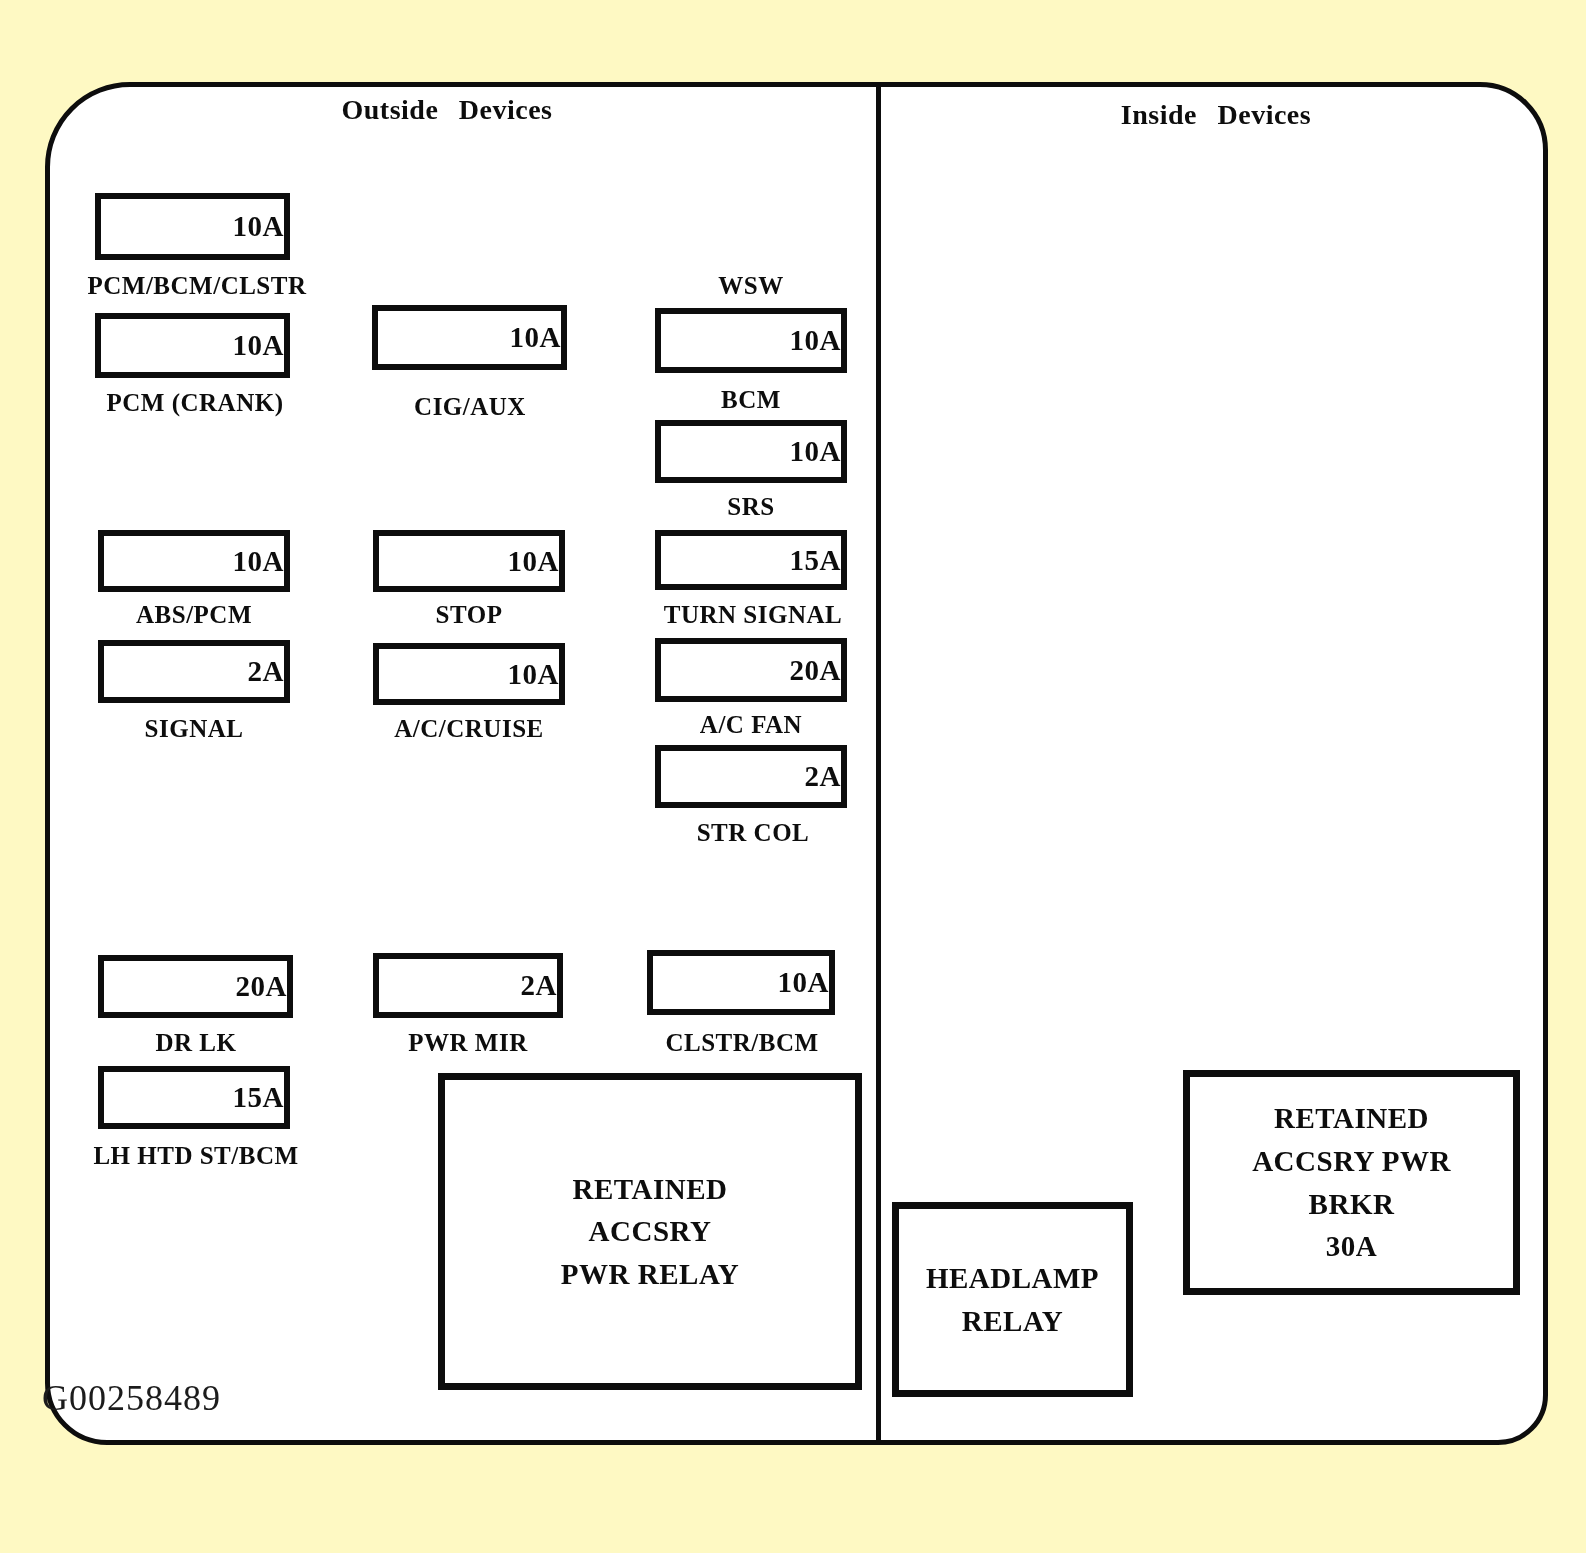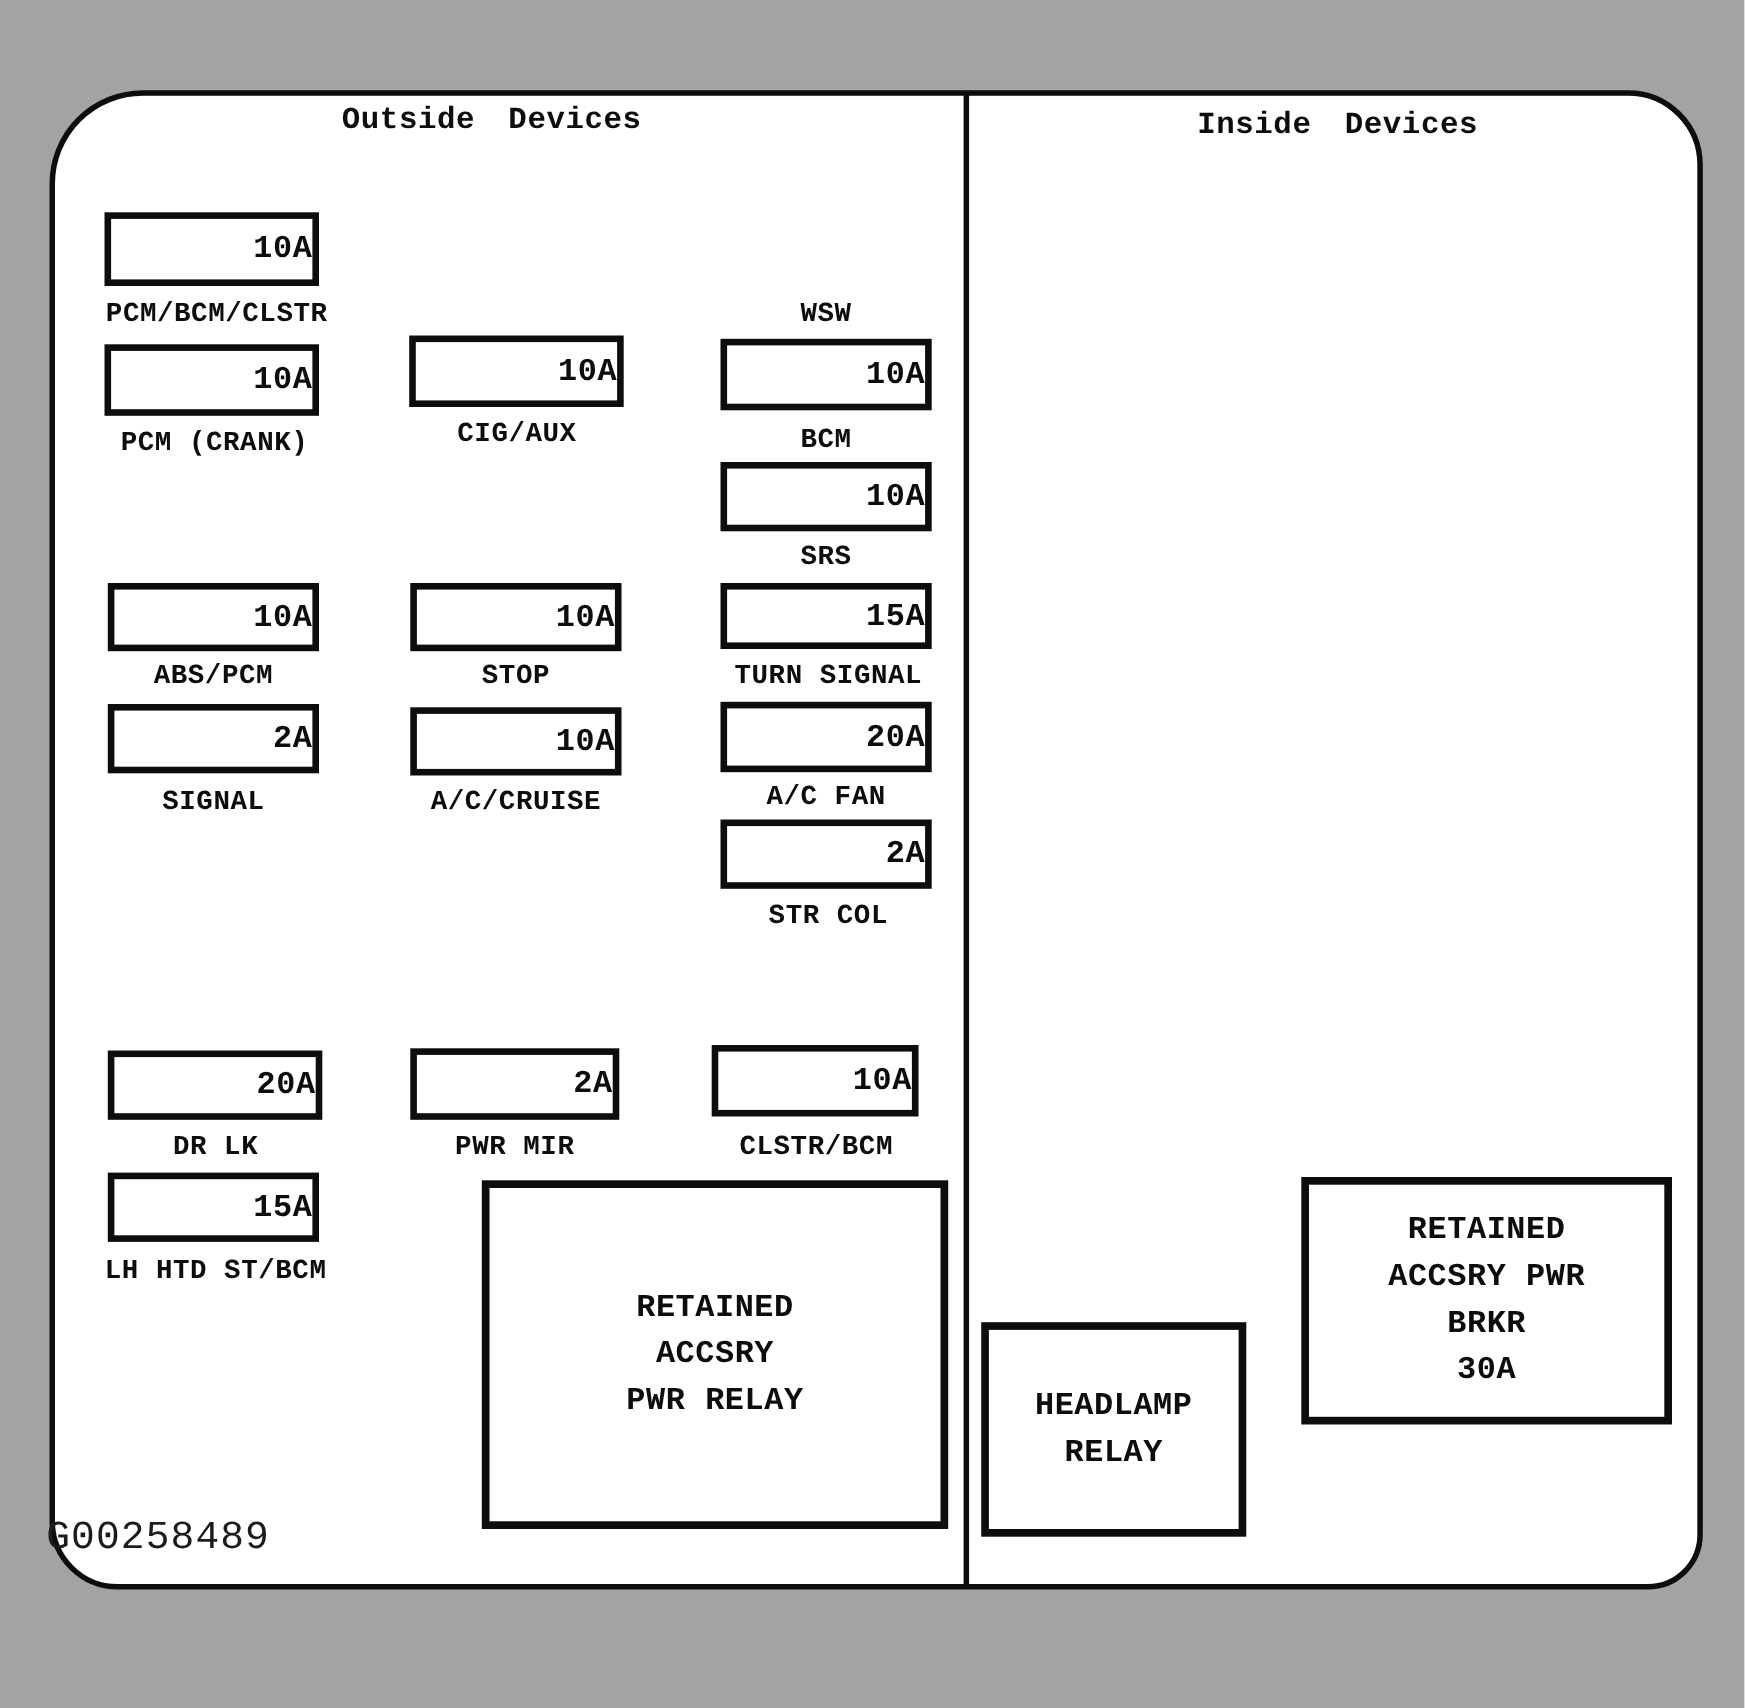--- a/index.html
+++ b/index.html
@@ -1,22 +1,22 @@
 <!DOCTYPE html>
 <html><head>
 <meta charset="utf-8">
 <style>
   * { margin: 0; padding: 0; box-sizing: border-box; }
   html, body { background: #ffffff; }
   .page {
     position: relative;
     width: 1586px;
     height: 1553px;
-    background: #a3a3a3;
-    font-family: Liberation Mono, monospace;
+    background: #fef9c3;
+    font-family: Liberation Serif, serif;
     color: #0d0d0d;
     overflow: hidden;
   }
   .outline {
     position: absolute;
     left: 45px; top: 82px;
     width: 1503px; height: 1363px;
     border: 5px solid #0d0d0d;
     border-radius: 85px 68px 50px 62px;
     background: #ffffff;
@@ -118,21 +118,21 @@
   <div class="fuselabel" style="left:196px; top:1030px;">DR LK</div>
 
   <div class="fusebox" style="left:98px;  top:1066px; width:192px; height:63px;">
       <span>15A</span>
     </div>
   <div class="fuselabel" style="left:196px; top:1143px;">LH HTD ST/BCM</div>
 
   <div class="fusebox" style="left:372px; top:305px;  width:195px; height:65px;">
       <span>10A</span>
     </div>
-  <div class="fuselabel" style="left:470px; top:382px;">CIG/AUX</div>
+  <div class="fuselabel" style="left:470px; top:394px;">CIG/AUX</div>
 
   <div class="fusebox" style="left:373px; top:530px;  width:192px; height:62px;">
       <span>10A</span>
     </div>
   <div class="fuselabel" style="left:469px; top:602px;">STOP</div>
 
   <div class="fusebox" style="left:373px; top:643px;  width:192px; height:62px;">
       <span>10A</span>
     </div>
   <div class="fuselabel" style="left:469px; top:716px;">A/C/CRUISE</div>

